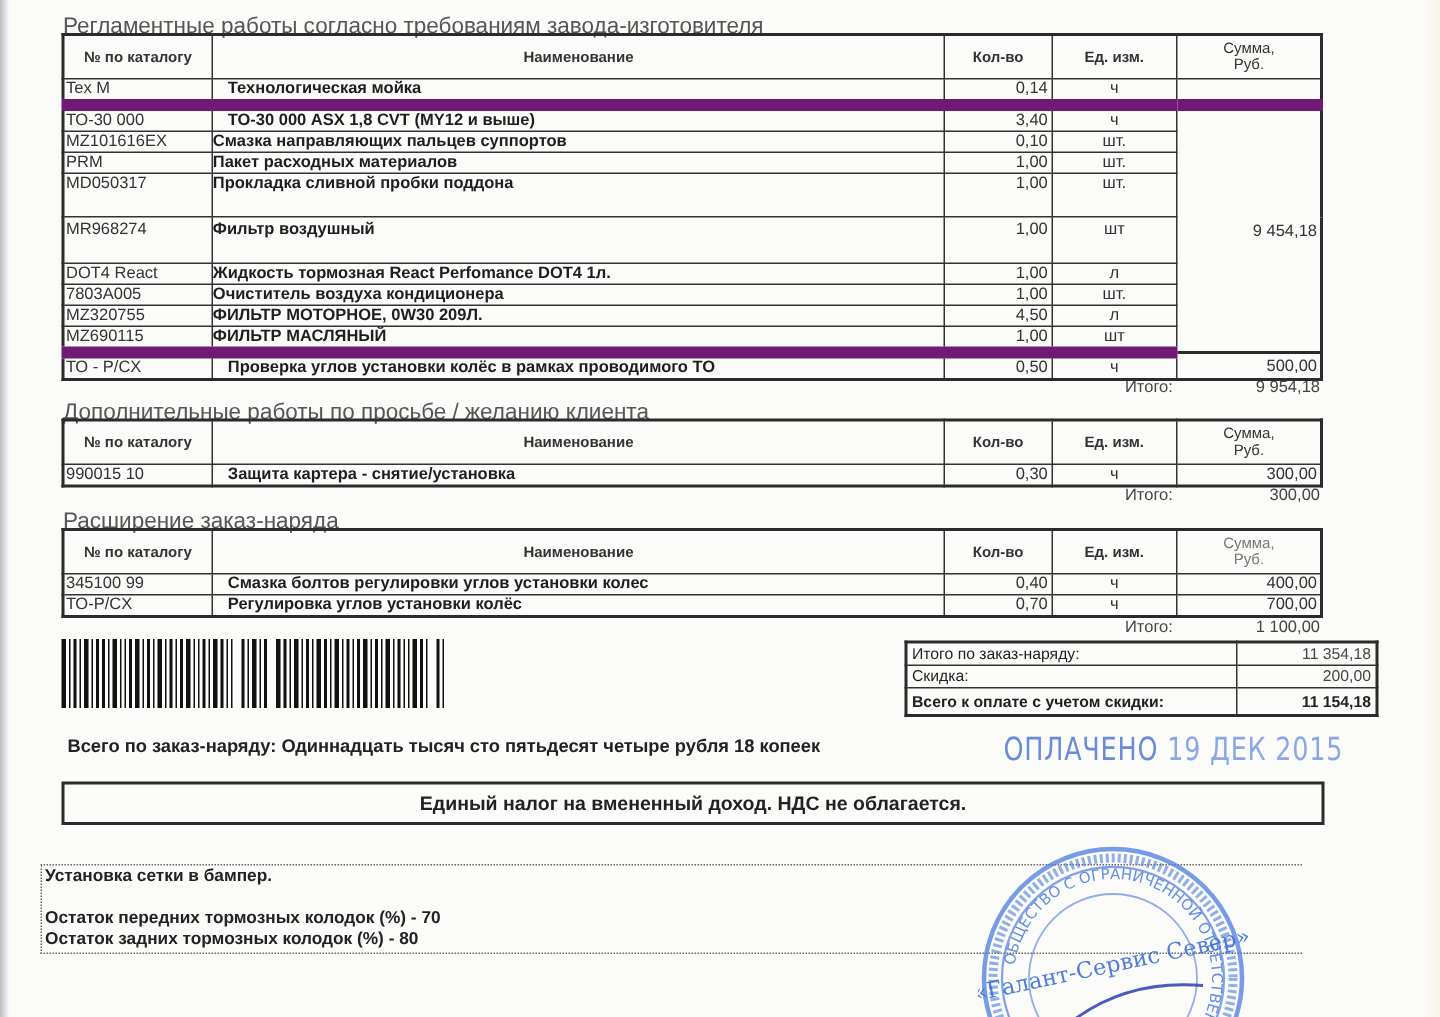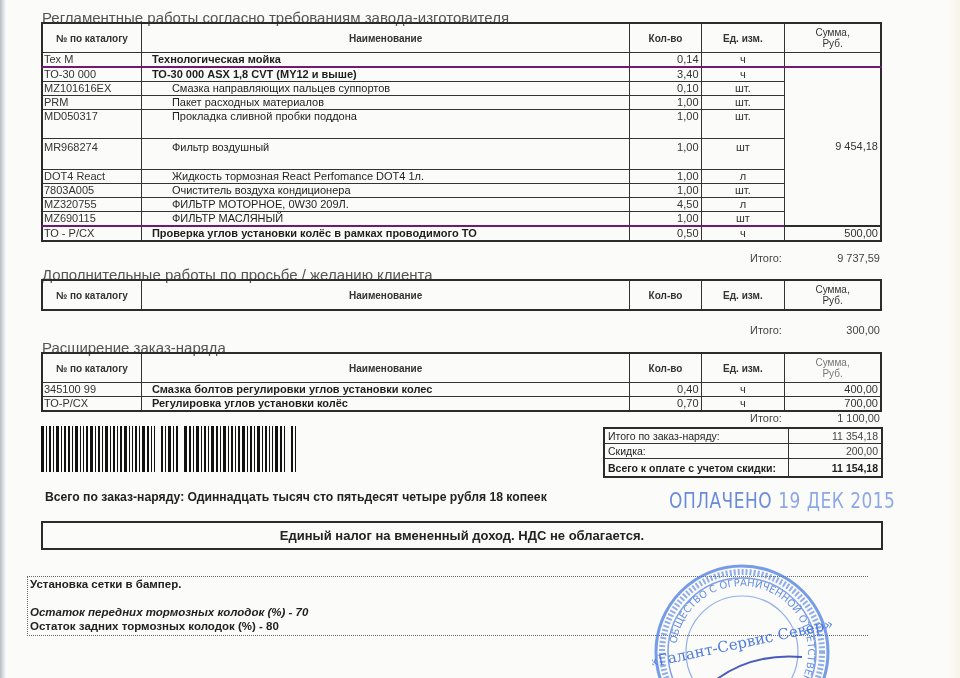--- a/index.html
+++ b/index.html
@@ -22,32 +22,32 @@
     table.grid td, table.grid th {
       border: 1px solid #333; padding: 0 2px; line-height: 13px;
       white-space: nowrap; overflow: hidden;
     }
     table.grid { border: 2px solid #2b2b2b; }
     table.grid th { font-weight: bold; font-size: 10px; height: 28px; color: #333; }
     table.grid th.sum { font-weight: normal; font-size: 10px; line-height: 11px; }
     table.grid td.cat { color: #333; padding-left: 1px; }
     table.grid td.name { padding-left: 3px; }
     table.grid td.name.bold { font-weight: bold; padding-left: 10px; }
-    table.grid td.name.indent { padding-left: 30px; }
+    table.grid td.name.indent { padding-left: 0; font-weight: bold; }
     table.grid td.qty { text-align: right; color: #333; }
     table.grid td.unit { text-align: center; color: #333; }
     table.grid td.sum { text-align: right; color: #333; }
-    table.grid tr.thick td { border-bottom: 2px solid #701a75; }
+    table.grid tr.thick td { border-bottom: 8px solid #701a75; }
     td.tall { vertical-align: top; margin-top: 24px; }
     .itogo { position: absolute; font-size: 11px; color: #444; }
     .itogo .lbl { position: absolute; right: 0; text-align: right; }
     .barcode { position: absolute; left: 41px; top: 426px; width: 328px; height: 46px; display: flex; align-items: stretch; }
     .barcode span { display: block; background: #111; margin-right: 2px; }
     table.totals {
-      position: absolute; left: 603px; top: 427px; width: 280px;
+      position: absolute; left: 603px; top: 427px; width: 316px;
       border-collapse: collapse; border: 2px solid #2b2b2b; font-size: 10.5px;
     }
     table.totals td { border: 1px solid #333; height: 14px; padding: 0 3px; white-space: nowrap; }
     table.totals td.v { text-align: right; width: 86px; color: #444; }
     table.totals tr.b td { font-weight: bold; height: 17px; }
     table.totals tr.b td.v { color: #222; margin-left: 28px; }
     .words { position: absolute; left: 45px; top: 490px; font-size: 12.2px; font-weight: bold; color: #222; }
     .paid-stamp { position: absolute; left: 669px; top: 488px; font-family: "DejaVu Sans", sans-serif; font-size: 17px; color: #5b7fd6; letter-spacing: 0.5px; transform: scaleY(1.25); transform-origin: left top; opacity: 0.9; }
     .paid-stamp .date { color: #7f9fe6; margin-left: 6px; }
     .tax-box {
@@ -154,40 +154,47 @@
       <td class="cat">ТО - P/CX</td>
       <td class="name bold">Проверка углов установки колёс в рамках проводимого ТО</td>
       <td class="qty">0,50</td>
       <td class="unit">ч</td>
       <td class="sum">500,00</td>
     </tr>
   </tbody>
     </table>
   <div class="itogo" style="left:700px; top:252px; width:180px;">
     <span style="position:absolute; left:50px;">Итого:</span>
-    <span class="lbl">9 737,59</span>
+    <span class="lbl">9 954,18</span>
   </div>
 
   <div class="section-label" style="top:266px;">Дополнительные работы по просьбе / желанию клиента</div>
   <table class="grid" style="top:279px;">
     <colgroup>
         <col style="width:95px">
         <col style="width:467px">
         <col style="width:68px">
         <col style="width:80px">
         <col style="width:92px">
       </colgroup>
     <tbody>
         <tr class="thick">
       <th>№ по каталогу</th>
       <th>Наименование</th>
       <th>Кол-во</th>
       <th>Ед. изм.</th>
       <th class="sum"><span>Сумма,</span><br><span>Руб.</span></th>
     </tr>
+    <tr>
+      <td class="cat">990015 10</td>
+      <td class="name bold">Защита картера - снятие/установка</td>
+      <td class="qty">0,30</td>
+      <td class="unit">ч</td>
+      <td class="sum">300,00</td>
+    </tr>
   </tbody>
     </table>
   <div class="itogo" style="left:700px; top:324px; width:180px;">
     <span style="position:absolute; left:50px;">Итого:</span>
     <span class="lbl">300,00</span>
   </div>
 
   <div class="section-label" style="top:339px;">Расширение заказ-наряда</div>
   <table class="grid" style="top:352px;">
     <colgroup>
@@ -314,21 +321,21 @@
   <div class="words">Всего по заказ-наряду: Одиннадцать тысяч сто пятьдесят четыре рубля 18 копеек</div>
 
   <div class="paid-stamp">
     <span>ОПЛАЧЕНО</span><span class="date">19 ДЕК 2015</span>
   </div>
 
   <div class="tax-box">Единый налог на вмененный доход. НДС не облагается.</div>
 
   <div class="rec-box">
     <div style="top:1px;">Установка сетки в бампер.</div>
-    <div style="top:29px;font-style:italic;">Остаток  передних тормозных колодок (%) -  70</div>
+    <div style="top:29px;">Остаток  передних тормозных колодок (%) -  70</div>
     <div style="top:43px;">Остаток задних тормозных колодок (%) -  80</div>
   </div>
 
   <svg class="seal" viewBox="0 0 180 180">
     <defs>
       <path id="sealArc" d="M 90 90 m -66 0 a 66 66 0 1 1 132 0 a 66 66 0 1 1 -132 0"></path>
     </defs>
     <circle cx="90" cy="90" r="86" fill="none" stroke="#4a7be0" stroke-width="3" opacity="0.75"></circle>
     <circle cx="90" cy="90" r="80" fill="none" stroke="#4a7be0" stroke-width="6" stroke-dasharray="2 2" opacity="0.6"></circle>
     <circle cx="90" cy="90" r="74" fill="none" stroke="#4a7be0" stroke-width="1.5" opacity="0.7"></circle>

